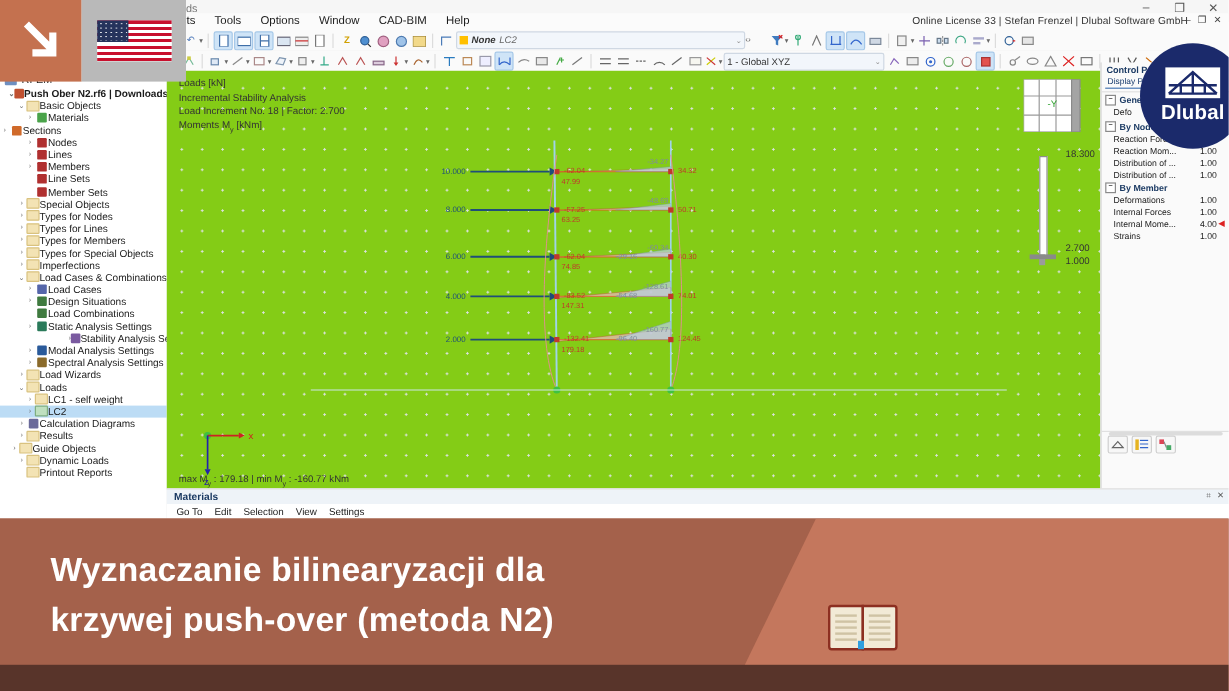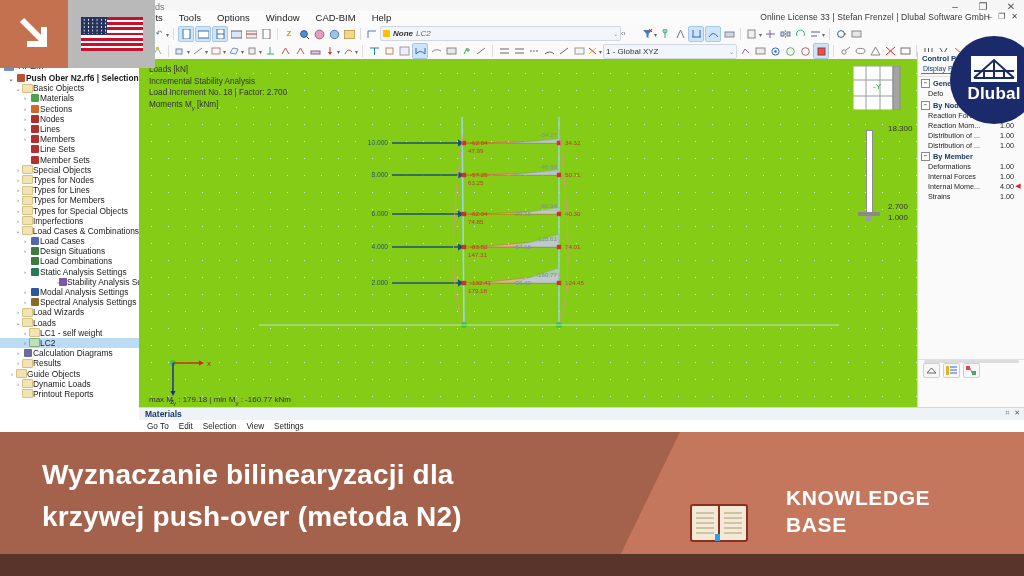--- a/index.html
+++ b/index.html
@@ -569,37 +569,37 @@
     <div class="nav-head">
       <span class="glyph"></span>
       <span>RFEM</span>
     </div>
     <ul class="tree" id="tree-list">
         <li class="tnode b" style="padding-left: 7px;">
           <span class="exp">⌄</span>
           <span class="ic">
             <span class="sq" style="background: rgb(192, 80, 48);"></span>
           </span>
-          <span>Push Ober N2.rf6 | Selection</span>
+          <span>Push Ober N2.rf6 | Downloads</span>
         </li>
         <li class="tnode" style="padding-left: 14px;">
           <span class="exp">⌄</span>
           <span class="ic">
             <span class="folder"></span>
           </span>
           <span>Basic Objects</span>
         </li>
         <li class="tnode" style="padding-left: 21px;">
           <span class="exp">›</span>
           <span class="ic">
             <span class="sq" style="background: rgb(74, 163, 74);"></span>
           </span>
           <span>Materials</span>
         </li>
-        <li class="tnode" style="padding-left: 21px;">
+        <li class="tnode" style="">
           <span class="exp">›</span>
           <span class="ic">
             <span class="sq" style="background: rgb(208, 106, 42);"></span>
           </span>
           <span>Sections</span>
         </li>
         <li class="tnode" style="padding-left: 21px;">
           <span class="exp">›</span>
           <span class="ic">
             <span class="sq" style="background: rgb(176, 48, 48);"></span>
@@ -1070,18 +1070,14 @@
     </div>
     <div class="book-r">
       <div class="book-line" style="top:6px"></div>
         <div class="book-line" style="top:11px"></div>
       <div class="book-line" style="top:16px"></div>
         <div class="book-line" style="top:21px"></div>
       <div class="book-line" style="top:26px"></div>
     </div>
     <div class="book-mark"></div>
   </div>
-  <div class="kb">
-    <div>KNOWLEDGE</div>
-    <div>BASE</div>
-  </div>
   <div class="bottombar"></div>
 </div>
 
 </body></html>

